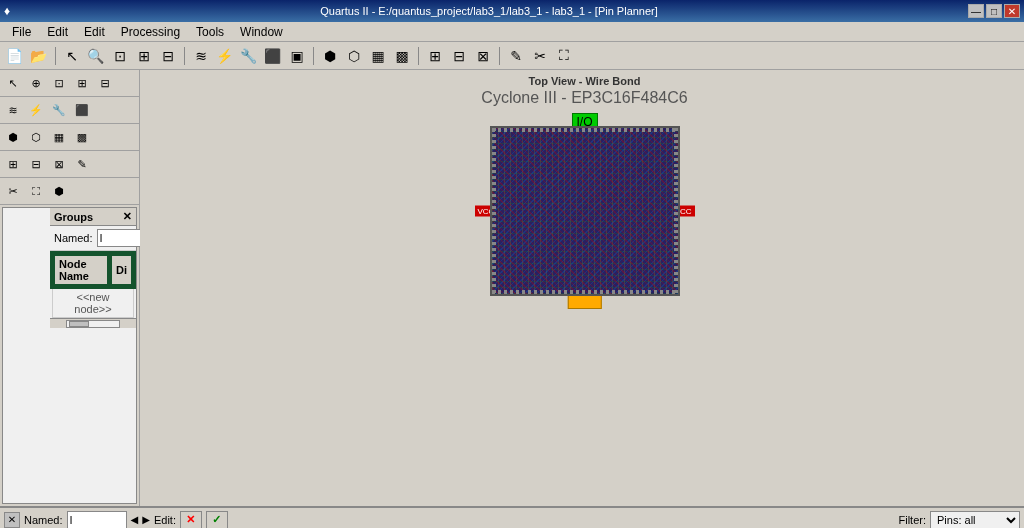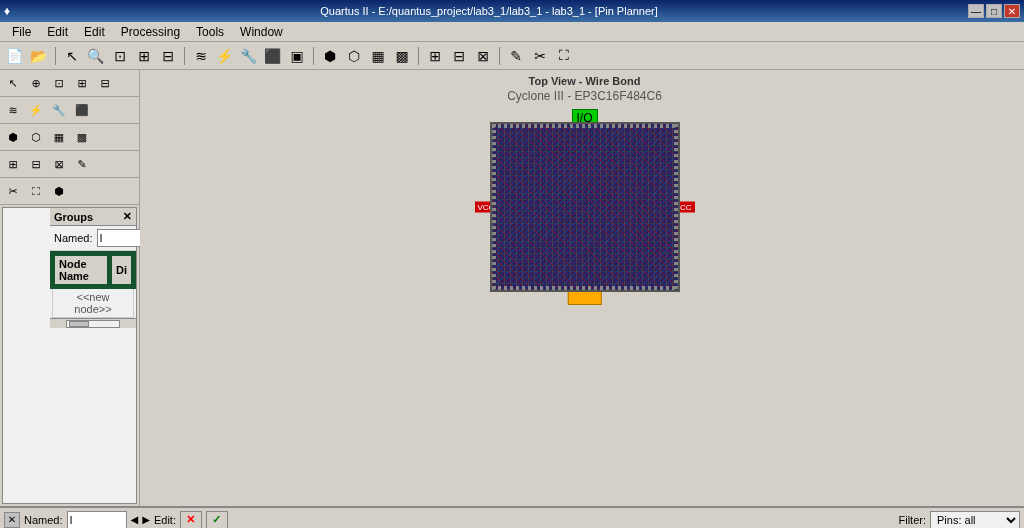--- a/index.html
+++ b/index.html
@@ -187,21 +187,21 @@
     }
     .chip-title {
       text-align: center;
       font-size: 11px;
       font-weight: bold;
       color: #333;
       margin-bottom: 2px;
     }
     .chip-subtitle {
       text-align: center;
-      font-size: 12px;
+      font-size: 16px;
       color: #555;
       margin-bottom: 4px;
     }
     .chip-container {
       display: flex;
       justify-content: center;
       align-items: center;
     }
     .chip-wrapper {
       position: relative;

